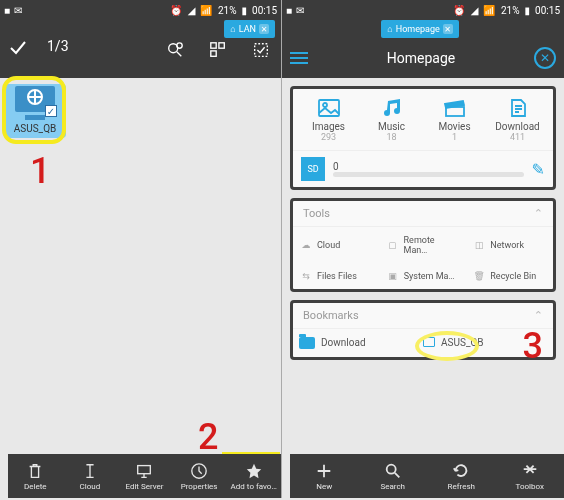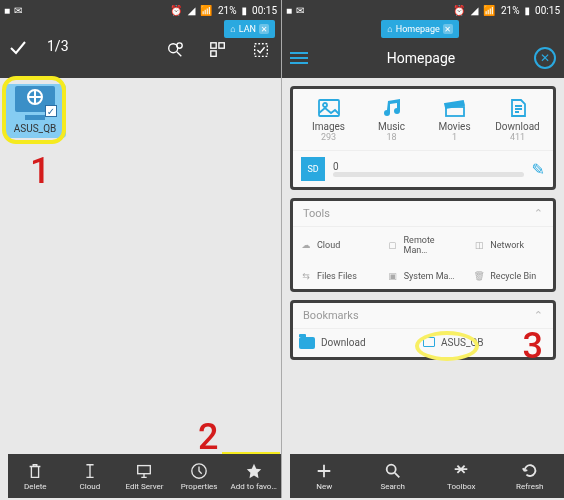--- a/index.html
+++ b/index.html
@@ -326,24 +326,24 @@
     </div>
     <div class="tbtn">
       <svg class="ticon" viewBox="0 0 20 20" fill="none" stroke="#e5e5e5" stroke-width="2">
           <circle cx="8" cy="8" r="5"></circle>
           <path d="M12 12 L17 17"></path>
         </svg>
       <span>Search</span>
     </div>
     <div class="tbtn">
       <svg class="ticon" viewBox="0 0 20 20" fill="none" stroke="#e5e5e5" stroke-width="2">
+          <path d="M4 10 A6 6 0 1 1 6 14 M4 10 L2 7 M4 10 L7 9"></path>
+        </svg>
+      <span>Refresh</span>
+    </div>
+    <div class="tbtn">
+      <svg class="ticon" viewBox="0 0 20 20" fill="none" stroke="#e5e5e5" stroke-width="2">
           <path d="M6 4 L14 12 M14 4 L6 12 M3 8 H17"></path>
         </svg>
       <span>Toolbox</span>
     </div>
-    <div class="tbtn">
-      <svg class="ticon" viewBox="0 0 20 20" fill="none" stroke="#e5e5e5" stroke-width="2">
-          <path d="M4 10 A6 6 0 1 1 6 14 M4 10 L2 7 M4 10 L7 9"></path>
-        </svg>
-      <span>Refresh</span>
-    </div>
   </div>
 </div>
 
 </body></html>

